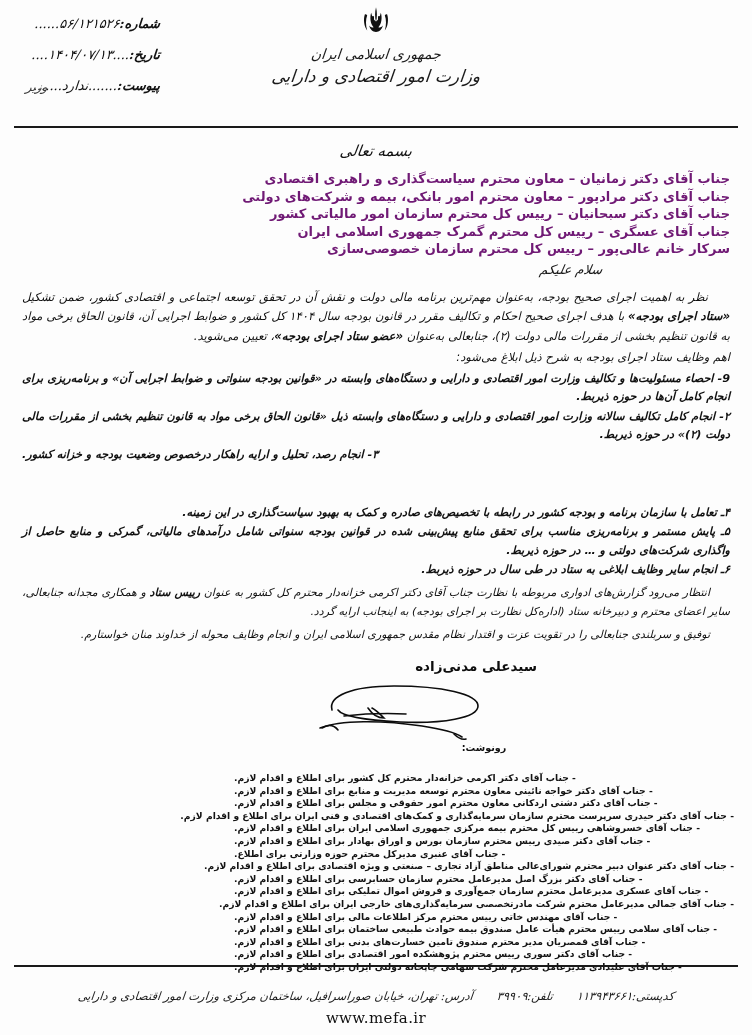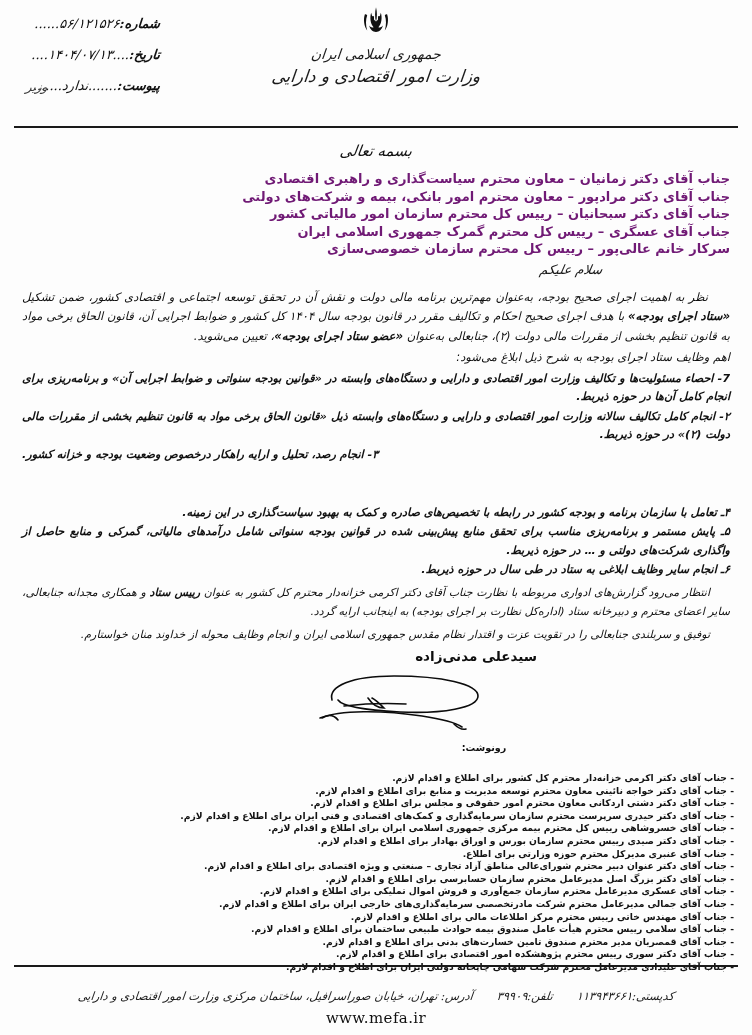--- a/index.html
+++ b/index.html
@@ -167,20 +167,21 @@
     text-align: justify;
     margin: 3px 0 0 0;
     text-indent: 20px;
   }
   .closing b { font-weight: bold; }
 
   
   .signature-zone {
     position: relative;
     height: 96px;
+    margin-top: 10px;
   }
   .signer-name {
     position: absolute;
     top: 4px;
     right: 215px;
     font-size: 13.5px;
     font-weight: bold;
     color: #0d0d0d;
     letter-spacing: 0.3px;
   }
@@ -207,21 +208,21 @@
     color: #111;
     margin-bottom: 19px;
     text-align: center;
   }
   .cc-item {
     font-size: 9.2px;
     line-height: 12.6px;
     color: #131313;
     white-space: nowrap;
     font-weight: 600;
-    text-align: right;
+    text-align: left;
   }
 
   
   .rule-bottom {
     position: absolute;
     left: 14px;
     right: 14px;
     bottom: 68px;
     border-top: 2px solid #1a1a1a;
   }
@@ -301,21 +302,21 @@
   <div class="salutation">سلام علیکم</div>
 
   <div class="body-block">
 
     <p class="para indent">
       <span>نظر به اهمیت اجرای صحیح بودجه، به‌عنوان مهم‌ترین برنامه مالی دولت و نقش آن در تحقق توسعه اجتماعی و اقتصادی کشور، ضمن تشکیل </span><b>«ستاد اجرای بودجه»</b><span> با هدف اجرای صحیح احکام و تکالیف مقرر در قانون بودجه سال ۱۴۰۴ کل کشور و ضوابط اجرایی آن، قانون الحاق برخی مواد به قانون تنظیم بخشی از مقررات مالی دولت (۲)، جنابعالی به‌عنوان </span><b>«عضو ستاد اجرای بودجه»</b><span>، تعیین می‌شوید.</span>
     </p>
 
     <p class="para" style="text-align:right;">اهم وظایف ستاد اجرای بودجه به شرح ذیل ابلاغ می‌شود:</p>
 
-    <p class="list-item">7- احصاء مسئولیت‌ها و تکالیف وزارت امور اقتصادی و دارایی و دستگاه‌های وابسته در «قوانین بودجه سنواتی و ضوابط اجرایی آن» و برنامه‌ریزی برای انجام کامل آن‌ها در حوزه ذیربط.</p>
+    <p class="list-item">9- احصاء مسئولیت‌ها و تکالیف وزارت امور اقتصادی و دارایی و دستگاه‌های وابسته در «قوانین بودجه سنواتی و ضوابط اجرایی آن» و برنامه‌ریزی برای انجام کامل آن‌ها در حوزه ذیربط.</p>
     <p class="list-item">۲- انجام کامل تکالیف سالانه وزارت امور اقتصادی و دارایی و دستگاه‌های وابسته ذیل «قانون الحاق برخی مواد به قانون تنظیم بخشی از مقررات مالی دولت (۲)» در حوزه ذیربط.</p>
     <p class="list-item" style="text-align:left;">۳- انجام رصد، تحلیل و ارایه راهکار درخصوص وضعیت بودجه و خزانه کشور.</p>
     <p class="list-item" style="text-align:right;margin-top:40px;">۴ـ تعامل با سازمان برنامه و بودجه کشور در رابطه با تخصیص‌های صادره و کمک به بهبود سیاست‌گذاری در این زمینه.</p>
     <p class="list-item">۵ـ پایش مستمر و برنامه‌ریزی مناسب برای تحقق منابع پیش‌بینی شده در قوانین بودجه سنواتی شامل درآمدهای مالیاتی، گمرکی و منابع حاصل از واگذاری شرکت‌های دولتی و … در حوزه ذیربط.</p>
     <p class="list-item" style="text-align:right;">۶ـ انجام سایر وظایف ابلاغی به ستاد در طی سال در حوزه ذیربط.</p>
 
     <p class="closing">
       <span>انتظار می‌رود گزارش‌های ادواری مربوطه با نظارت جناب آقای دکتر اکرمی خزانه‌دار محترم کل کشور به عنوان </span><b>رییس ستاد</b><span> و همکاری مجدانه جنابعالی، سایر اعضای محترم و دبیرخانه ستاد (اداره‌کل نظارت بر اجرای بودجه) به اینجانب ارایه گردد.</span>
     </p>
 

